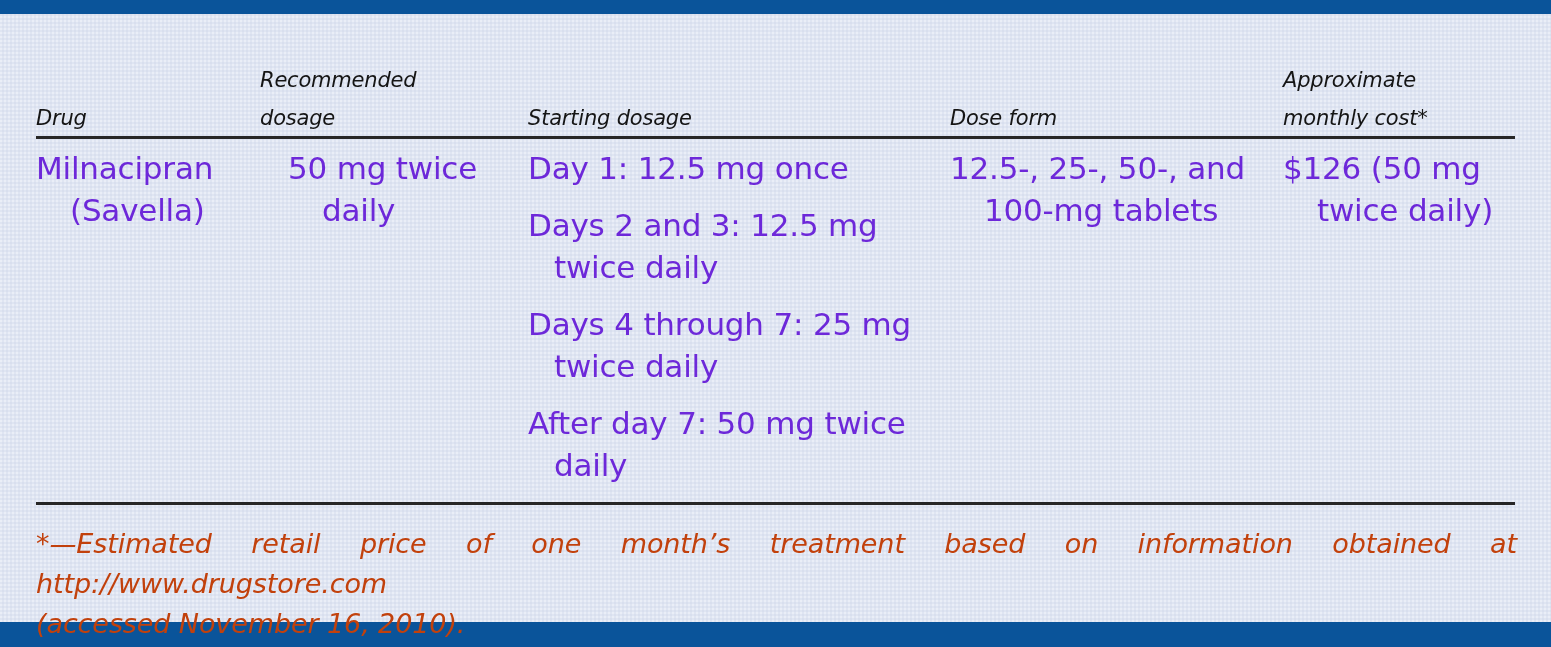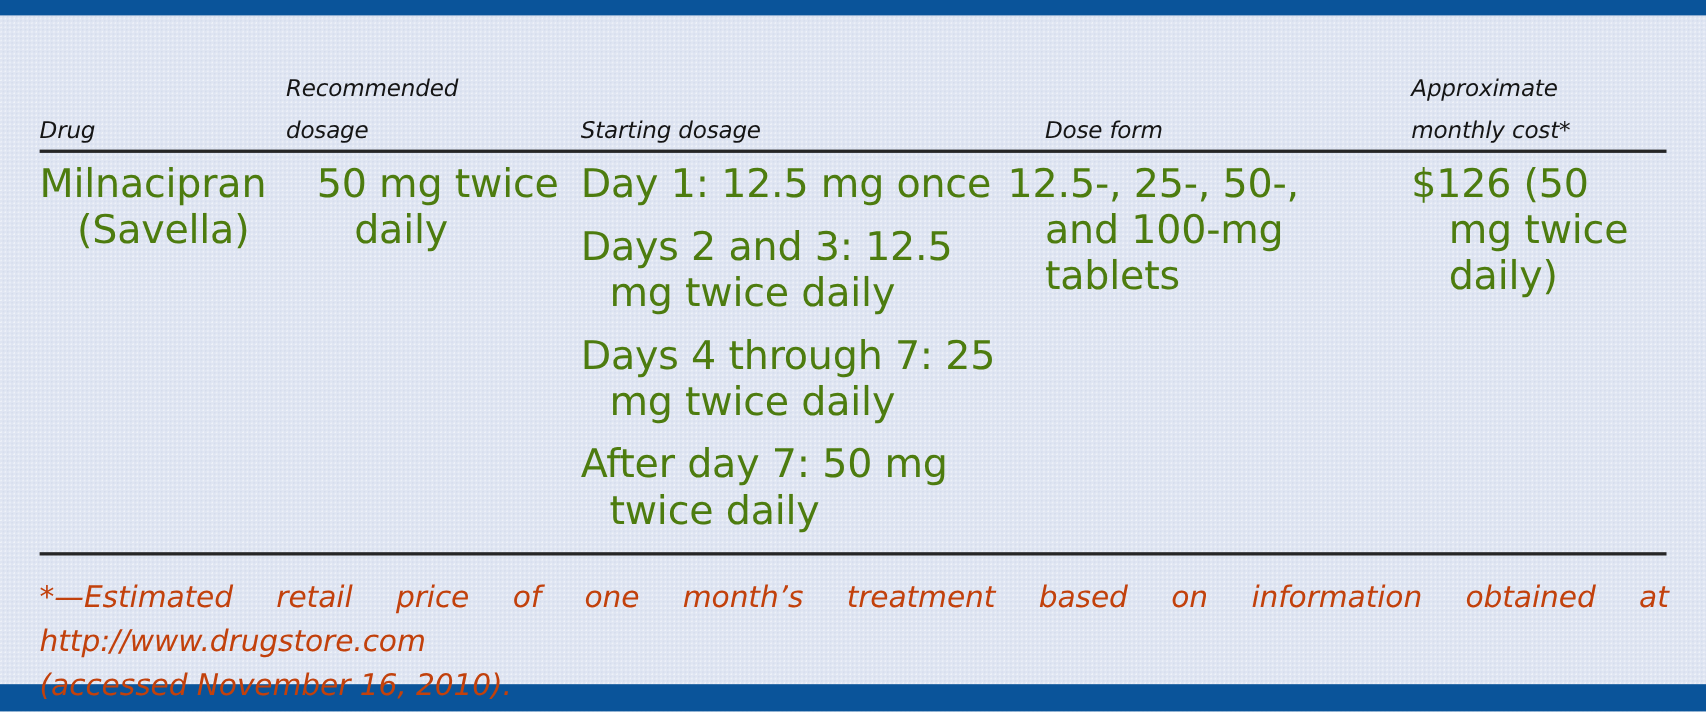--- a/index.html
+++ b/index.html
@@ -79,23 +79,23 @@
   
   .tbody {
     position: absolute;
     left: 0;
     top: 133px;
     width: 1551px;
   }
   .cell {
     position: absolute;
     top: 0;
-    font-size: 36px;
+    font-size: 31px;
     line-height: 42px;
-    color: #4d7c0f;
+    color: #6d28d9;
     letter-spacing: -0.2px;
   }
   .cell p {
     margin: 0 0 15px 0;
     padding-left: 26px;
     text-indent: -26px;
   }
   .cell p:last-child { margin-bottom: 0; }
 
   
@@ -151,21 +151,21 @@
         </div>
       <div class="cell narrow" style="left:260px; width:230px;margin-left:28px;">
           <p>50 mg twice daily</p>
         </div>
       <div class="cell" style="left:528px; width:392px;">
           <p>Day 1: 12.5 mg once</p>
           <p>Days 2 and 3: 12.5 mg twice daily</p>
           <p>Days 4 through 7: 25 mg twice daily</p>
           <p>After day 7: 50 mg twice daily</p>
         </div>
-      <div class="cell narrow" style="left:916px; width:300px;">
+      <div class="cell narrow" style="left:950px; width:300px;">
           <p>12.5-, 25-, 50-, and 100-mg tablets</p>
         </div>
       <div class="cell narrow" style="left:1283px;width:230px;">
           <p>$126 (50 mg twice daily)</p>
         </div>
     </div>
 
     <div class="rule rule-foot"></div>
 
     <div class="footnote">

